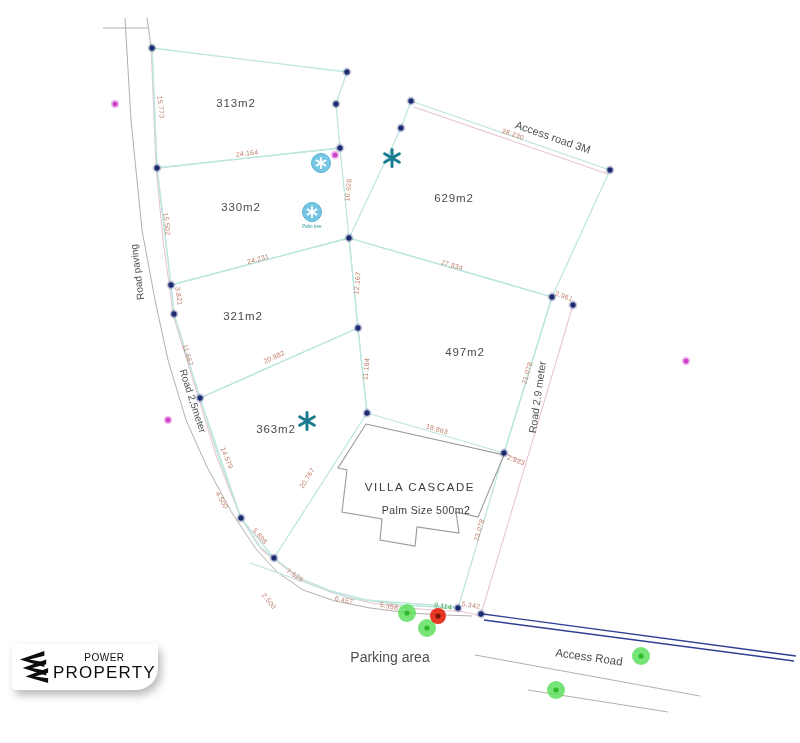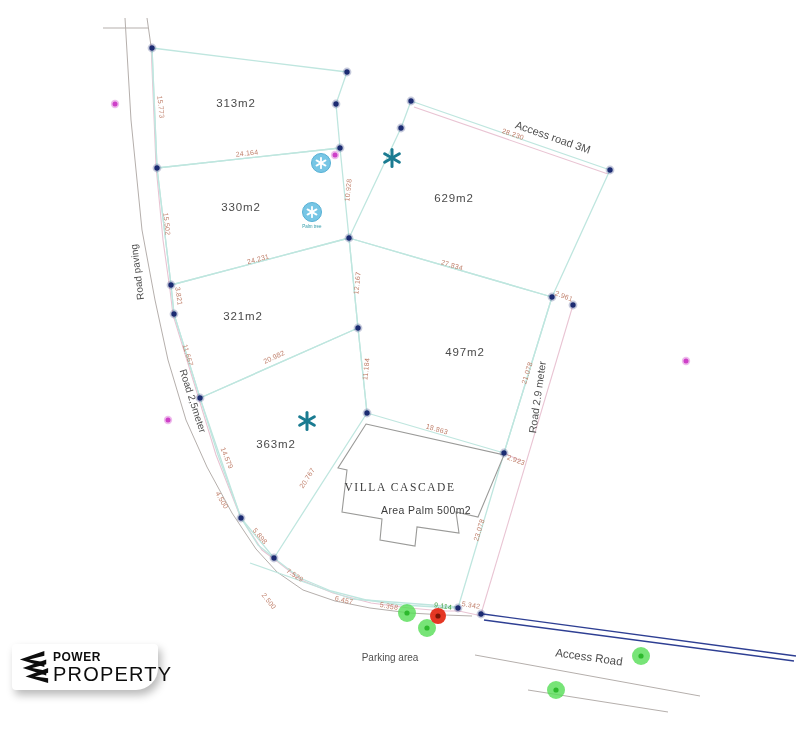--- a/index.html
+++ b/index.html
@@ -1,33 +1,33 @@
 <!DOCTYPE html>
 <html><head>
 <meta charset="utf-8">
 <style>
   html,body{margin:0;padding:0;background:#ffffff;}
   body{width:800px;height:743px;overflow:hidden;font-family:"Liberation Sans",sans-serif;}
-  #stage{position:relative;width:800px;height:651px;background:#ffffff;}
+  #stage{position:relative;width:800px;height:651px;background:#ffffff;text-align:center;}
   #plan-svg{position:absolute;left:0;top:0;}
   #labels{position:absolute;left:0;top:0;width:100%;height:100%;pointer-events:none;}
   .lbl{position:absolute;white-space:nowrap;}
   .parcel-label{font-size:11.5px;letter-spacing:.9px;color:#4a4a4a;}
   .dim-label{font-size:7px;letter-spacing:.2px;}
   .road-label{color:#4f4f4f;}
   .villa-name{font-size:11.5px;letter-spacing:1.6px;color:#3c3c3c;}
   .villa-area{font-size:10.5px;letter-spacing:.4px;color:#3c3c3c;}
   .tree-label{font-size:4.5px;color:#2f9aa8;}
   .logo-card{position:absolute;left:12px;top:644px;width:146px;height:46px;background:#ffffff;
     border-radius:4px 4px 22px 4px;box-shadow:3px 5px 9px rgba(0,0,0,.28);
     display:flex;align-items:center;padding-left:6px;box-sizing:border-box;}
   .logo-icon{flex:0 0 auto;}
   .logo-text{margin-left:3px;line-height:1;color:#0d0d0d;}
-  .logo-line1{font-weight:700;font-size:12px;letter-spacing:.5px;}
-  .logo-line2{font-weight:400;font-size:20px;letter-spacing:1.2px;margin-top:1px;}
+  .logo-line1{font-weight:400;font-size:10px;letter-spacing:.5px;}
+  .logo-line2{font-weight:400;font-size:17px;letter-spacing:1.2px;margin-top:1px;}
 </style>
 </head>
 <body>
 
 <div id="stage">
   <svg id="plan-svg" width="800" height="743" viewBox="0 0 800 743">
       <polyline points="125,18 131,120 142,230 155,300 168,360 186,420 207,467 232,513 256,549 277,572 303,590 335,601 370,608 410,613 445,615 472,616" fill="none" stroke="#b5afac" stroke-width="1"></polyline>
       <polyline points="103,28 148,28" fill="none" stroke="#b5afac" stroke-width="1"></polyline>
       <polyline points="147,18 151,46" fill="none" stroke="#b5afac" stroke-width="1"></polyline>
       <polyline points="475,655 700,696" fill="none" stroke="#b5afac" stroke-width="1"></polyline>
@@ -123,21 +123,21 @@
       <circle cx="556" cy="690" r="2.6" fill="#2db92d"></circle>
       <circle cx="438" cy="616" r="8" fill="#e42c18" opacity="0.95"></circle>
       <circle cx="438" cy="616" r="2.6" fill="#7c1506"></circle>
     </svg>
   <div id="labels">
       <span class="lbl parcel-label" style="left: 236px; top: 103px; transform: translate(-50%, -50%) rotate(0deg);">313m2</span>
       <span class="lbl parcel-label" style="left: 241px; top: 207px; transform: translate(-50%, -50%) rotate(0deg);">330m2</span>
       <span class="lbl parcel-label" style="left: 454px; top: 198px; transform: translate(-50%, -50%) rotate(0deg);">629m2</span>
       <span class="lbl parcel-label" style="left: 243px; top: 316px; transform: translate(-50%, -50%) rotate(0deg);">321m2</span>
       <span class="lbl parcel-label" style="left: 455px; top: 352px; transform: translate(-50%, -50%) rotate(0deg); margin-left: 10px;">497m2</span>
-      <span class="lbl parcel-label" style="left: 276px; top: 444px; transform: translate(-50%, -50%) rotate(0deg);">363m2</span>
+      <span class="lbl parcel-label" style="left: 276px; top: 429px; transform: translate(-50%, -50%) rotate(0deg);">363m2</span>
       <span class="lbl dim-label" style="left: 161px; top: 107px; transform: translate(-50%, -50%) rotate(84deg); color: rgb(192, 128, 108);">15.773</span>
       <span class="lbl dim-label" style="left: 167px; top: 224px; transform: translate(-50%, -50%) rotate(84deg); color: rgb(192, 128, 108);">15.502</span>
       <span class="lbl dim-label" style="left: 179px; top: 296px; transform: translate(-50%, -50%) rotate(82deg); color: rgb(192, 128, 108);">3.821</span>
       <span class="lbl dim-label" style="left: 188px; top: 355px; transform: translate(-50%, -50%) rotate(73deg); color: rgb(192, 128, 108);">11.667</span>
       <span class="lbl dim-label" style="left: 227px; top: 458px; transform: translate(-50%, -50%) rotate(68deg); color: rgb(192, 128, 108);">14.579</span>
       <span class="lbl dim-label" style="left: 222px; top: 500px; transform: translate(-50%, -50%) rotate(60deg); color: rgb(192, 128, 108);">4.500</span>
       <span class="lbl dim-label" style="left: 260px; top: 536px; transform: translate(-50%, -50%) rotate(50deg); color: rgb(192, 128, 108);">5.898</span>
       <span class="lbl dim-label" style="left: 295px; top: 575px; transform: translate(-50%, -50%) rotate(33deg); color: rgb(192, 128, 108);">7.529</span>
       <span class="lbl dim-label" style="left: 269px; top: 601px; transform: translate(-50%, -50%) rotate(52deg); color: rgb(192, 128, 108);">2.500</span>
       <span class="lbl dim-label" style="left: 344px; top: 600px; transform: translate(-50%, -50%) rotate(13deg); color: rgb(192, 128, 108);">6.457</span>
@@ -155,24 +155,24 @@
       <span class="lbl dim-label" style="left: 564px; top: 296px; transform: translate(-50%, -50%) rotate(21deg); color: rgb(192, 128, 108);">2.961</span>
       <span class="lbl dim-label" style="left: 527px; top: 373px; transform: translate(-50%, -50%) rotate(-73deg); color: rgb(192, 128, 108);">21.078</span>
       <span class="lbl dim-label" style="left: 437px; top: 429px; transform: translate(-50%, -50%) rotate(16deg); color: rgb(192, 128, 108);">18.863</span>
       <span class="lbl dim-label" style="left: 516px; top: 460px; transform: translate(-50%, -50%) rotate(20deg); color: rgb(192, 128, 108);">2.923</span>
       <span class="lbl dim-label" style="left: 479px; top: 530px; transform: translate(-50%, -50%) rotate(-73deg); color: rgb(192, 128, 108);">23.078</span>
       <span class="lbl dim-label" style="left: 513px; top: 134px; transform: translate(-50%, -50%) rotate(19deg); color: rgb(192, 128, 108);">28.230</span>
       <span class="lbl road-label" style="left: 137px; top: 272px; transform: translate(-50%, -50%) rotate(-97deg); font-size: 10px;">Road paving</span>
       <span class="lbl road-label" style="left: 193px; top: 401px; transform: translate(-50%, -50%) rotate(72deg); font-size: 10px;">Road 2,5meter</span>
       <span class="lbl road-label" style="left: 537px; top: 397px; transform: translate(-50%, -50%) rotate(-82deg); font-size: 10.5px;">Road  2.9 meter</span>
       <span class="lbl road-label" style="left: 553px; top: 137px; transform: translate(-50%, -50%) rotate(19deg); font-size: 11px;">Access road 3M</span>
-      <span class="lbl road-label" style="left: 390px; top: 657px; transform: translate(-50%, -50%) rotate(0deg); font-size: 10px;">Parking area</span>
+      <span class="lbl road-label" style="left: 390px; top: 657px; transform: translate(-50%, -50%) rotate(0deg); font-size: 14px;">Parking area</span>
       <span class="lbl road-label" style="left: 589px; top: 657px; transform: translate(-50%, -50%) rotate(8deg); font-size: 11.5px;">Access Road</span>
-      <span class="lbl villa-name" style="left: 400px; top: 487px; transform: translate(-50%, -50%) rotate(0deg); font-family: Liberation Serif, serif;">VILLA CASCADE</span>
-      <span class="lbl villa-area" style="left: 426px; top: 510px; transform: translate(-50%, -50%) rotate(0deg);">Area Palm 500m2</span>
+      <span class="lbl villa-name" style="left: 420px; top: 487px; transform: translate(-50%, -50%) rotate(0deg);">VILLA CASCADE</span>
+      <span class="lbl villa-area" style="left: 426px; top: 510px; transform: translate(-50%, -50%) rotate(0deg);">Palm Size 500m2</span>
       <span class="lbl tree-label" style="left: 312px; top: 226px; transform: translate(-50%, -50%) rotate(0deg);">Palm tree</span>
     </div>
 
   <div class="logo-card">
     <svg class="logo-icon" width="32" height="34" viewBox="0 0 34 36">
       <polygon points="28,1 2,10 28,18 28,13 12,10 28,6" fill="#0d0d0d"></polygon>
       <polygon points="30,10 5,19 30,27 30,22 15,19 30,15" fill="#0d0d0d"></polygon>
       <polygon points="32,19 8,28 32,35 32,30 18,28 32,24" fill="#0d0d0d"></polygon>
     </svg>
     <div class="logo-text">

